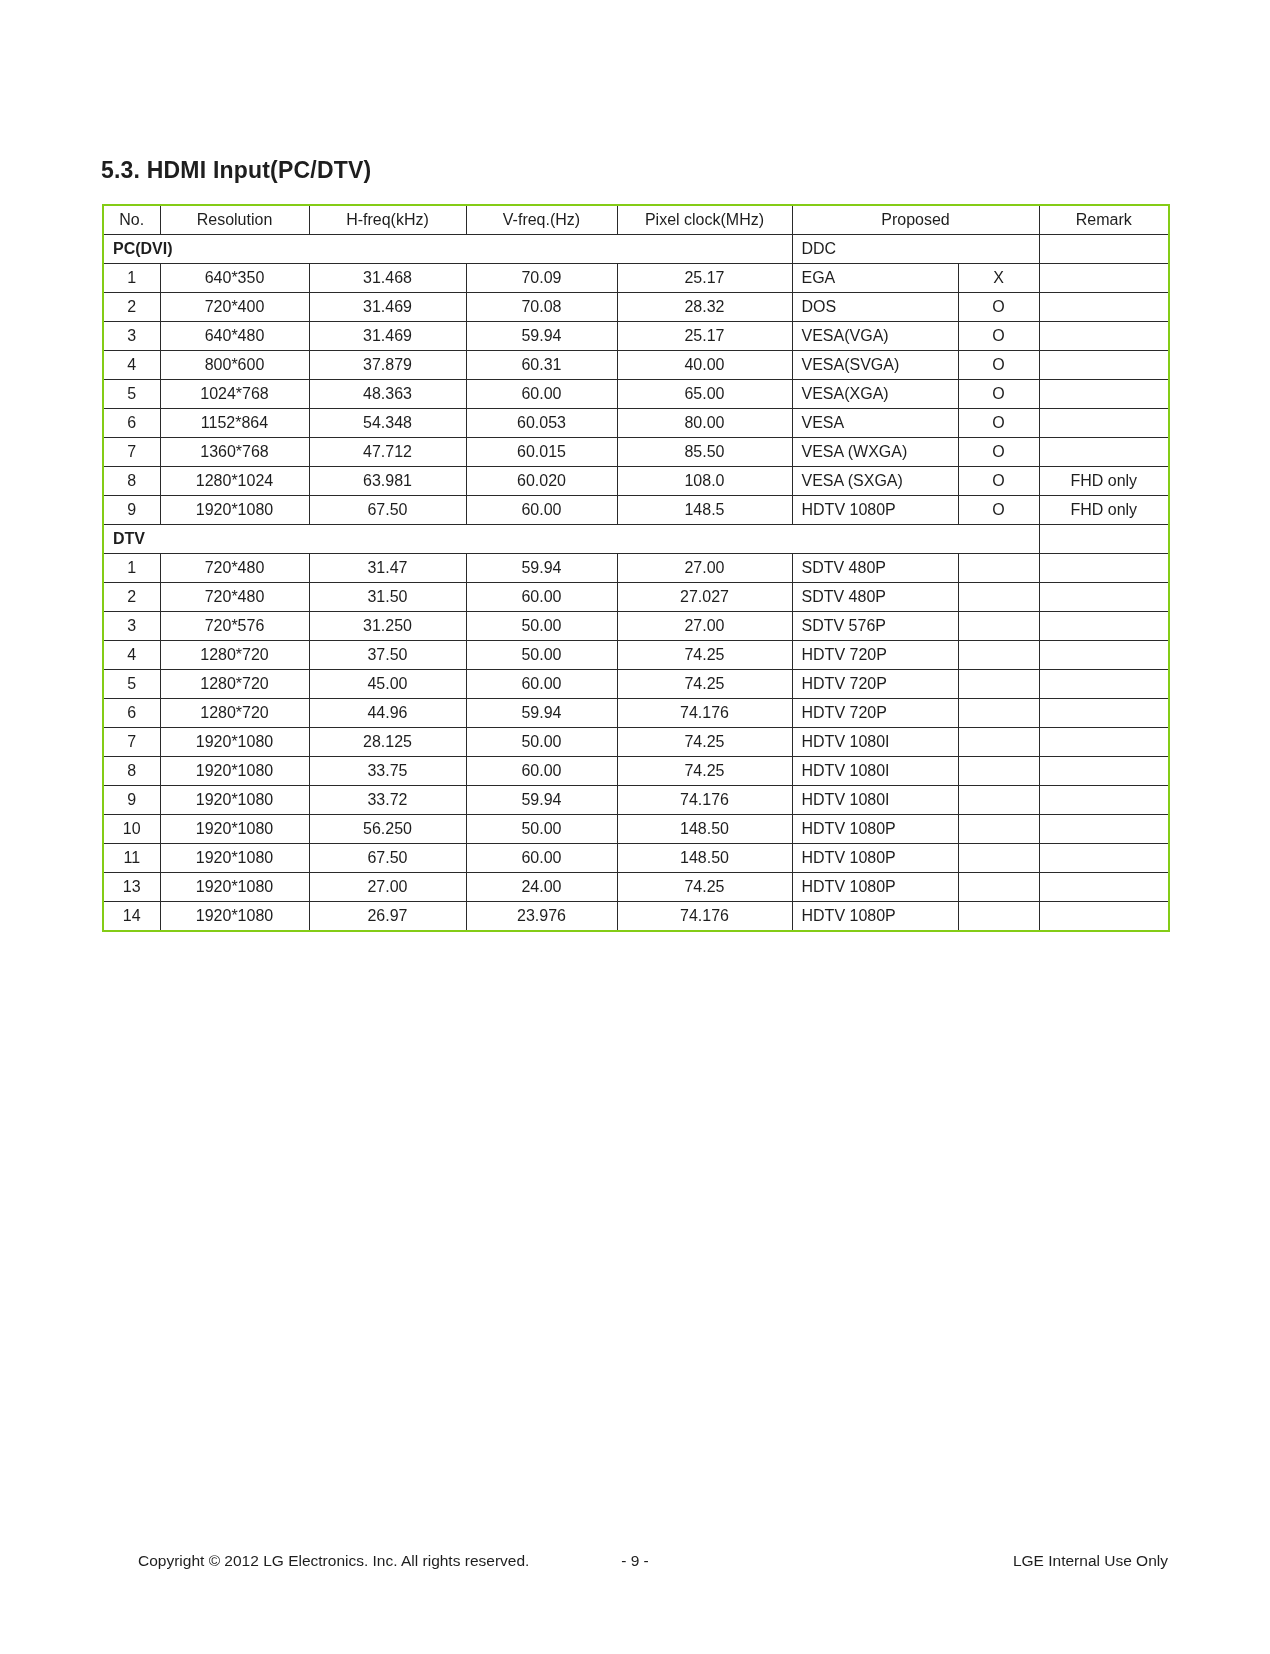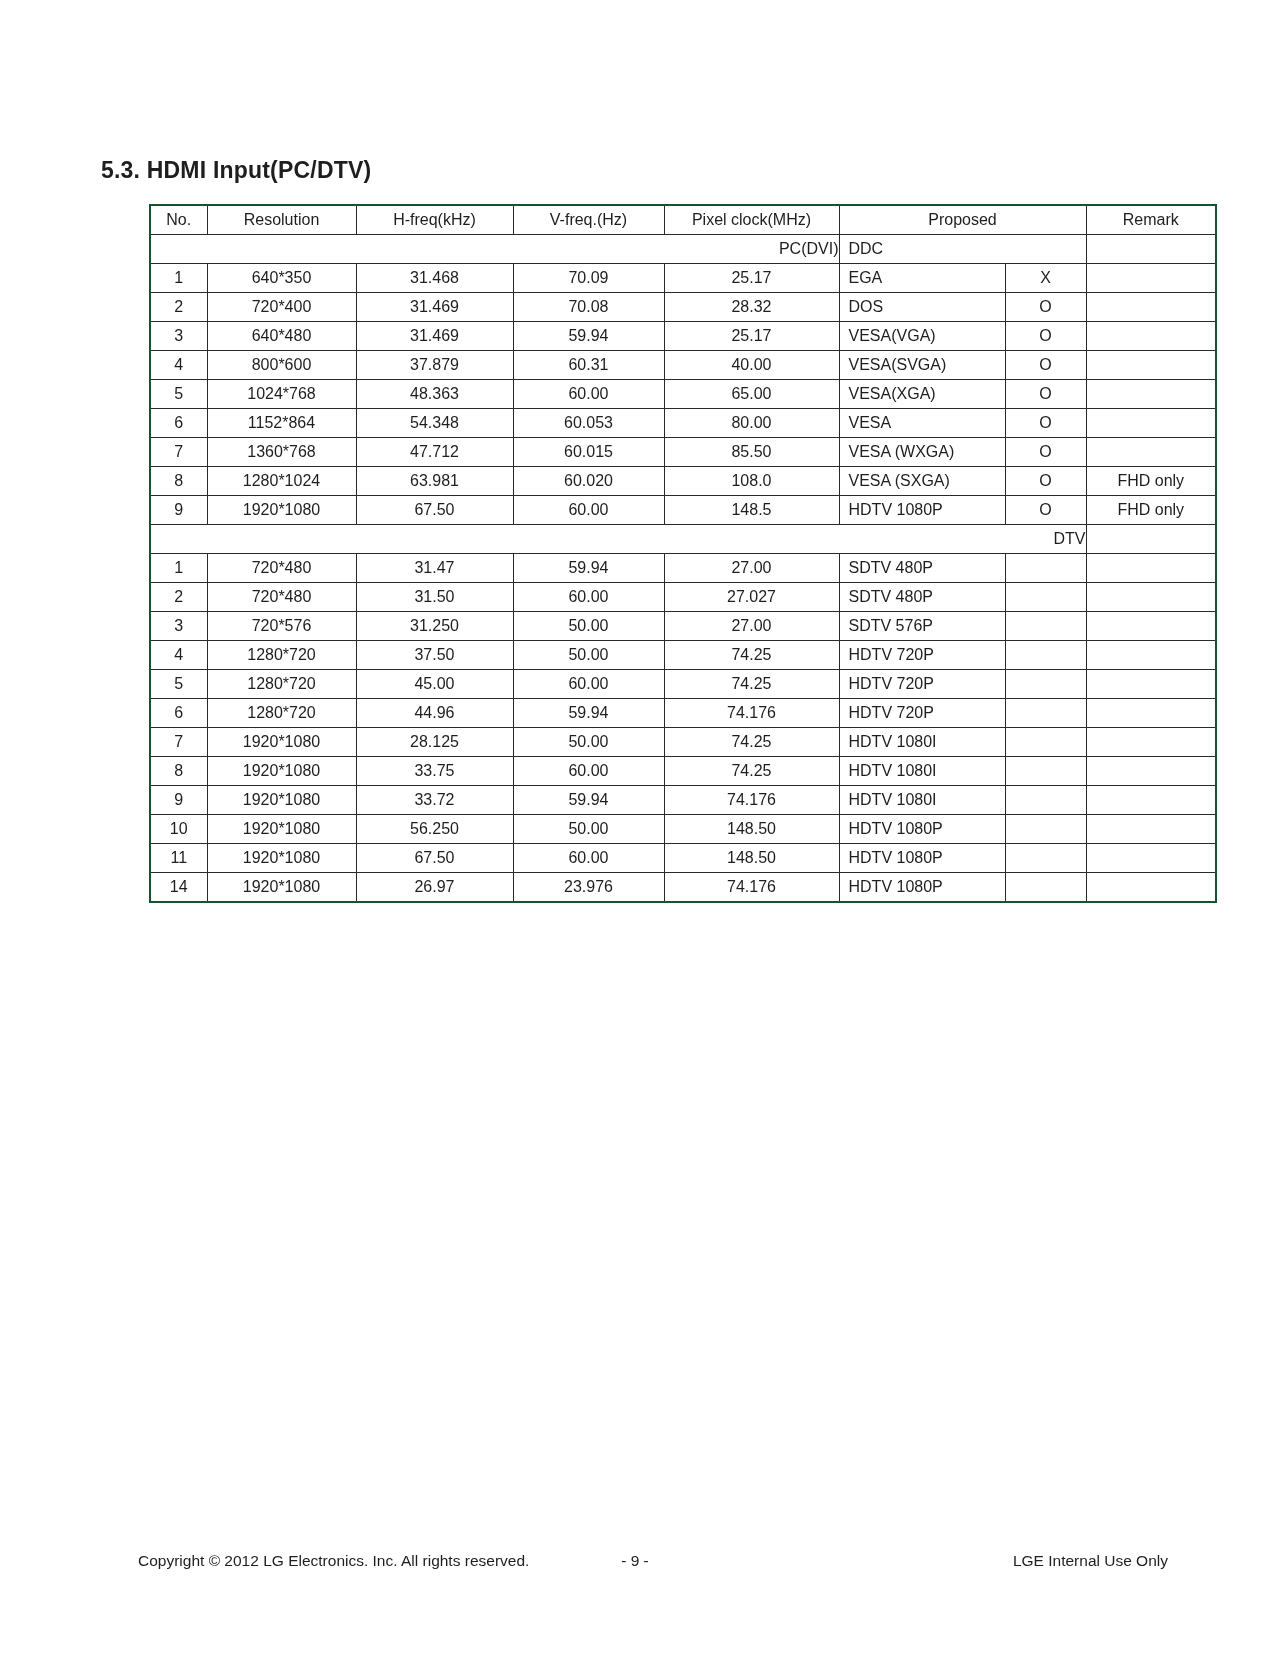--- a/index.html
+++ b/index.html
@@ -14,36 +14,35 @@
   .doc-title{
     position:absolute;left:101px;top:157px;
     font-size:23px;font-weight:bold;letter-spacing:0.2px;
     white-space:nowrap;
   }
   table.timing{
     position:absolute;left:102px;top:204px;
     width:1066px;
     border-collapse:collapse;table-layout:fixed;
     font-size:16px;
-    border:2px solid #14532d;
-    margin-left:47px;
+    border:2px solid #84cc16;
   }
   table.timing td, table.timing th{
     border:1px solid #2a2a2a;
     height:28px;
     padding:0;
     text-align:center;
     vertical-align:middle;
     font-weight:normal;
     white-space:nowrap;
     overflow:hidden;
     color:#1e1e1e;
   }
   table.timing .left{text-align:left;padding-left:9px;}
-  table.timing .bold{font-weight:normal;text-align:right;}
+  table.timing .bold{font-weight:bold;}
   .footer{
     position:absolute;left:102px;top:1549px;width:1066px;
     font-size:15.5px;line-height:23px;
   }
   .footer .f-left{position:absolute;left:0;top:0;margin-left:36px;}
   .footer .f-center{position:absolute;left:0;right:0;top:0;text-align:center;}
   .footer .f-right{position:absolute;right:0;top:0;text-align:center;}
 </style>
 </head>
 <body>
@@ -279,20 +278,30 @@
           <td>11</td>
           <td>1920*1080</td>
           <td>67.50</td>
           <td>60.00</td>
           <td>148.50</td>
           <td class="left">HDTV 1080P</td>
           <td></td>
           <td></td>
         </tr>
         <tr>
+          <td>13</td>
+          <td>1920*1080</td>
+          <td>27.00</td>
+          <td>24.00</td>
+          <td>74.25</td>
+          <td class="left">HDTV 1080P</td>
+          <td></td>
+          <td></td>
+        </tr>
+        <tr>
           <td>14</td>
           <td>1920*1080</td>
           <td>26.97</td>
           <td>23.976</td>
           <td>74.176</td>
           <td class="left">HDTV 1080P</td>
           <td></td>
           <td></td>
         </tr>
       </tbody>

